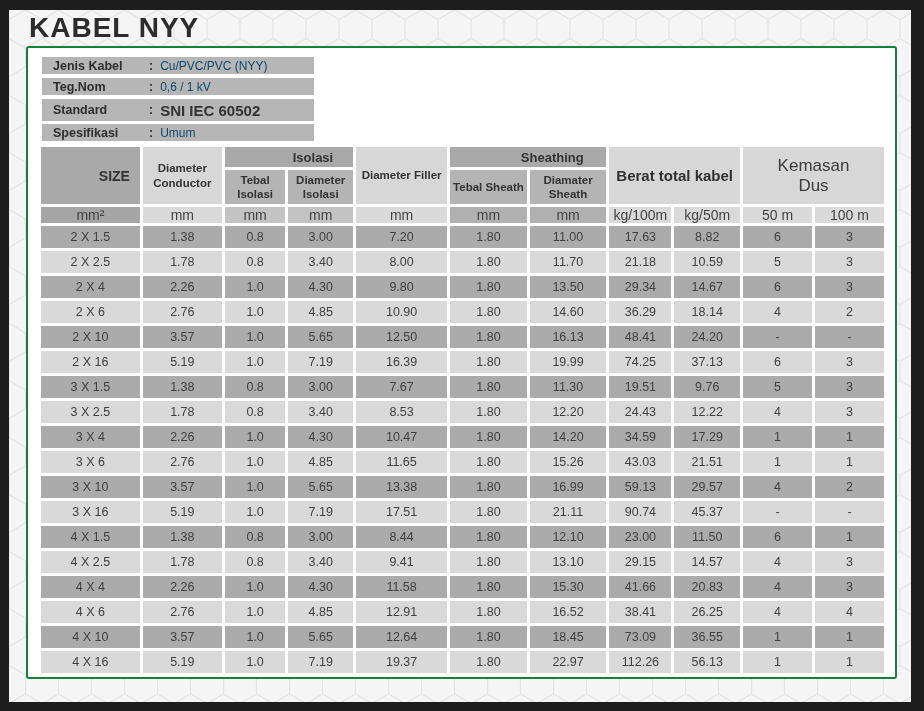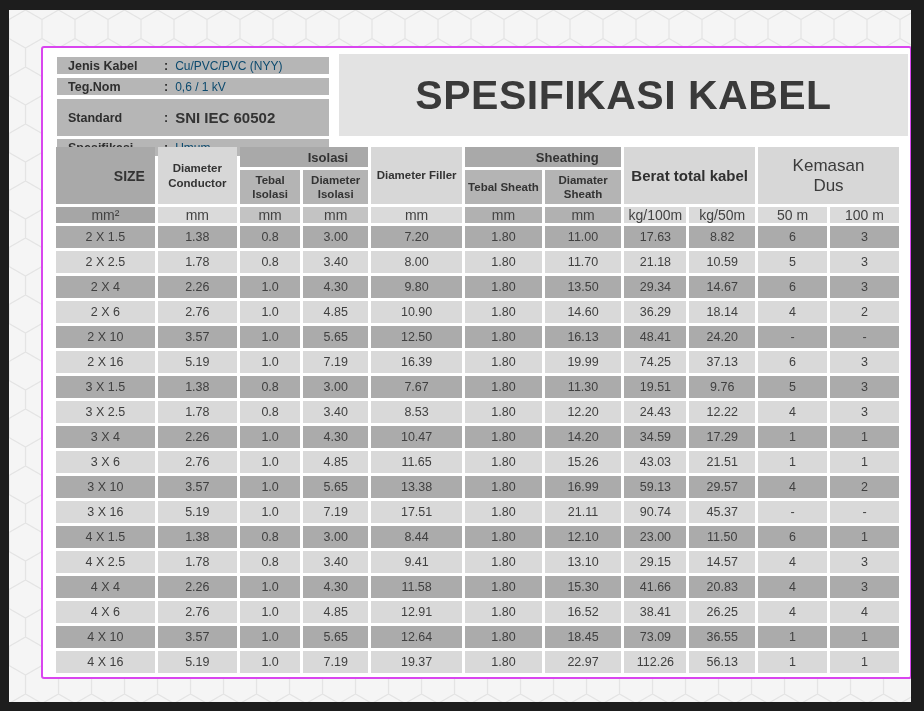--- a/index.html
+++ b/index.html
@@ -27,41 +27,41 @@
     position: absolute;
     left: 20px; top: 2px;
     font-size: 28px;
     font-weight: bold;
     letter-spacing: 1px;
     color: #2c2c2c;
   }
 
   .panel {
     position: absolute;
-    left: 32px; top: 36px;
+    left: 17px; top: 36px;
     width: 871px; height: 633px;
     background: #ffffff;
-    border: 2px solid #d946ef;
+    border: 2px solid #15803d;
     border-radius: 3px;
   }
 
   
   .info-box { position: absolute; left: 14px; top: 9px; width: 272px; }
   .info-row {
     display: flex;
     align-items: center;
     height: 17px;
     margin-bottom: 4px;
     background: #b6b6b6;
     padding-left: 11px;
   }
   .info-label { width: 96px; font-weight: bold; font-size: 12.5px; color: #2e2e2e; }
   .info-sep { font-weight: bold; font-size: 12.5px; color: #2e2e2e; margin-right: 7px; }
   .info-value { font-size: 12px; color: #0c4a6e; }
-  .info-row.big { height: 37px; margin-bottom: 3px; }
+  .info-row.big { height: 22px; margin-bottom: 3px; }
   .info-row.big .info-value { font-size: 15px; font-weight: bold; color: #333; }
 
   
   .title-box {
     position: absolute;
     left: 296px; top: 6px;
     width: 569px; height: 82px;
     background: #e3e3e3;
     display: flex; align-items: center; justify-content: center;
   }
@@ -119,20 +119,21 @@
     <svg class="hexbg" width="902" height="692" xmlns="http://www.w3.org/2000/svg">
       <defs>
         <pattern id="hexp" width="33" height="57" patternUnits="userSpaceOnUse">
           <path d="M16.5 0 L33 9.5 L33 28.5 L16.5 38 L0 28.5 L0 9.5 Z M16.5 38 L16.5 57" fill="none" stroke="#e4e4e4" stroke-width="1.3"></path>
         </pattern>
       </defs>
       <rect width="100%" height="100%" fill="#f5f5f5"></rect>
       <rect width="100%" height="100%" fill="url(#hexp)"></rect>
     </svg>
 
+    <h1 class="page-title">KABEL NYY</h1>
 
     <div class="panel">
 
       <div class="info-box">
         <div class="info-row">
           <span class="info-label">Jenis Kabel</span>
           <span class="info-sep">:</span>
           <span class="info-value">Cu/PVC/PVC (NYY)</span>
         </div>
         <div class="info-row">
@@ -145,23 +146,20 @@
           <span class="info-sep">:</span>
           <span class="info-value">SNI IEC 60502</span>
         </div>
         <div class="info-row">
           <span class="info-label">Spesifikasi</span>
           <span class="info-sep">:</span>
           <span class="info-value">Umum</span>
         </div>
       </div>
 
-      <div class="title-box">
-        <span class="main-title">SPESIFIKASI KABEL</span>
-      </div>
 
       <table class="spec">
         <colgroup>
           <col style="width:11.6%">
             <col style="width:9.3%">
             <col style="width:7.1%">
           <col style="width:7.6%">
             <col style="width:10.7%">
             <col style="width:9.0%">
           <col style="width:9.0%">

